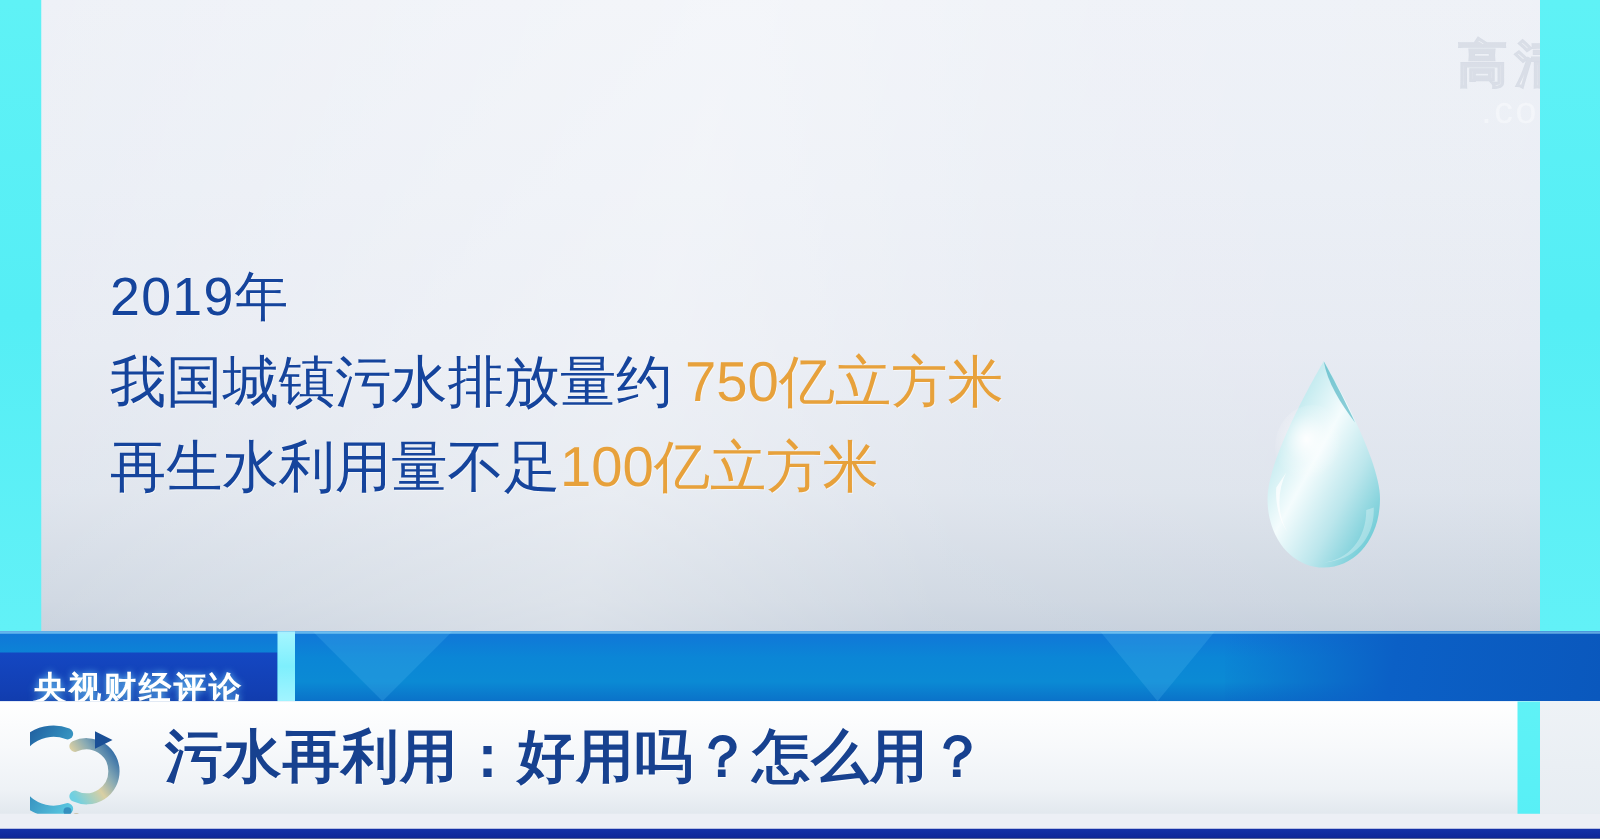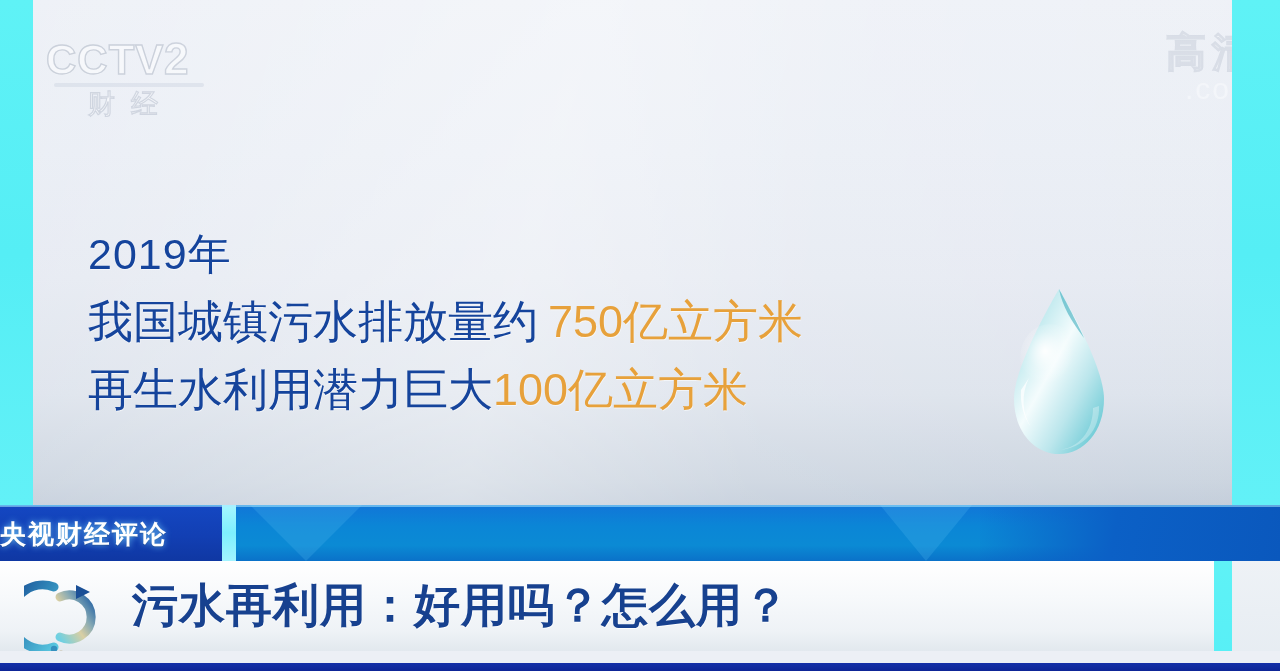--- a/index.html
+++ b/index.html
@@ -146,21 +146,21 @@
     color: #1d4fa3;
     text-shadow: 1px 1px 1px rgba(255,255,255,0.7);
     z-index: 4;
     white-space: nowrap;
   }
 
   
   .body-block {
     position: absolute;
     left: 88px;
-    top: 220px;
+    top: 204px;
     z-index: 4;
   }
   .body-line {
     color: #15449c;
     font-size: 45px;
     line-height: 68px;
     white-space: nowrap;
     text-shadow: 0.5px 0.5px 0 rgba(255,255,255,0.55);
   }
   .body-line.l1 { font-size: 43px; letter-spacing: 1px; }
@@ -183,26 +183,27 @@
     left: 0;
     top: 505px;
     width: 1280px;
     height: 56px;
     z-index: 8;
     overflow: hidden;
     background: linear-gradient(180deg, #1176d8 0%, #0b86d6 38%, #0b8ad4 72%, #0a72c9 100%);
   }
   .bluebar .bb-label {
     position: absolute;
-    left: 0; top: 1px;
+    left: 0; top: 17px;
     width: 222px;
     height: 56px;
     background: linear-gradient(180deg, #1447c2 0%, #123fb3 55%, #0f37a2 100%);
     display: flex;
     align-items: center;
+    justify-content: center;
     z-index: 3;
   }
   .bluebar .bb-label span {
     color: #ffffff;
     font-size: 26px;
     font-weight: bold;
     letter-spacing: 2px;
     text-shadow: 0 0 6px rgba(120,215,255,0.9), 0 1px 1px rgba(0,0,0,0.25);
   }
   .bluebar .bb-accent {
@@ -305,40 +306,34 @@
   }
 </style>
 </head>
 <body>
 
 <div id="screen">
 
   <div class="slide">
     <div class="slide-sheen"></div>
 
-    <div class="cctv-logo">
-      <div class="cc-top">CCTV</div>
-      <div class="cc-num">2</div>
-      <div class="cc-bar"></div>
-      <div class="cc-sub">财经</div>
-    </div>
 
     <div class="watermark">
       <div class="wm-cn">高清</div>
       <div class="wm-com">.com</div>
     </div>
 
 
     <div class="body-block">
       <div class="body-line l1">2019年</div>
       <div class="body-line">
         <span>我国城镇污水排放量约</span><span class="sp"></span><span class="hl">750亿立方米</span>
       </div>
       <div class="body-line">
-        <span>再生水利用潜力巨大</span><span class="hl">100亿立方米</span>
+        <span>再生水利用量不足</span><span class="hl">100亿立方米</span>
       </div>
     </div>
 
     <div class="drop">
       <svg width="118" height="172" viewBox="0 0 118 172">
         <defs>
           <linearGradient id="dg" x1="0" y1="0" x2="1" y2="1">
             <stop offset="0%" stop-color="#3fb8c4"></stop>
             <stop offset="22%" stop-color="#bfe9ee"></stop>
             <stop offset="45%" stop-color="#f4fcfd"></stop>

